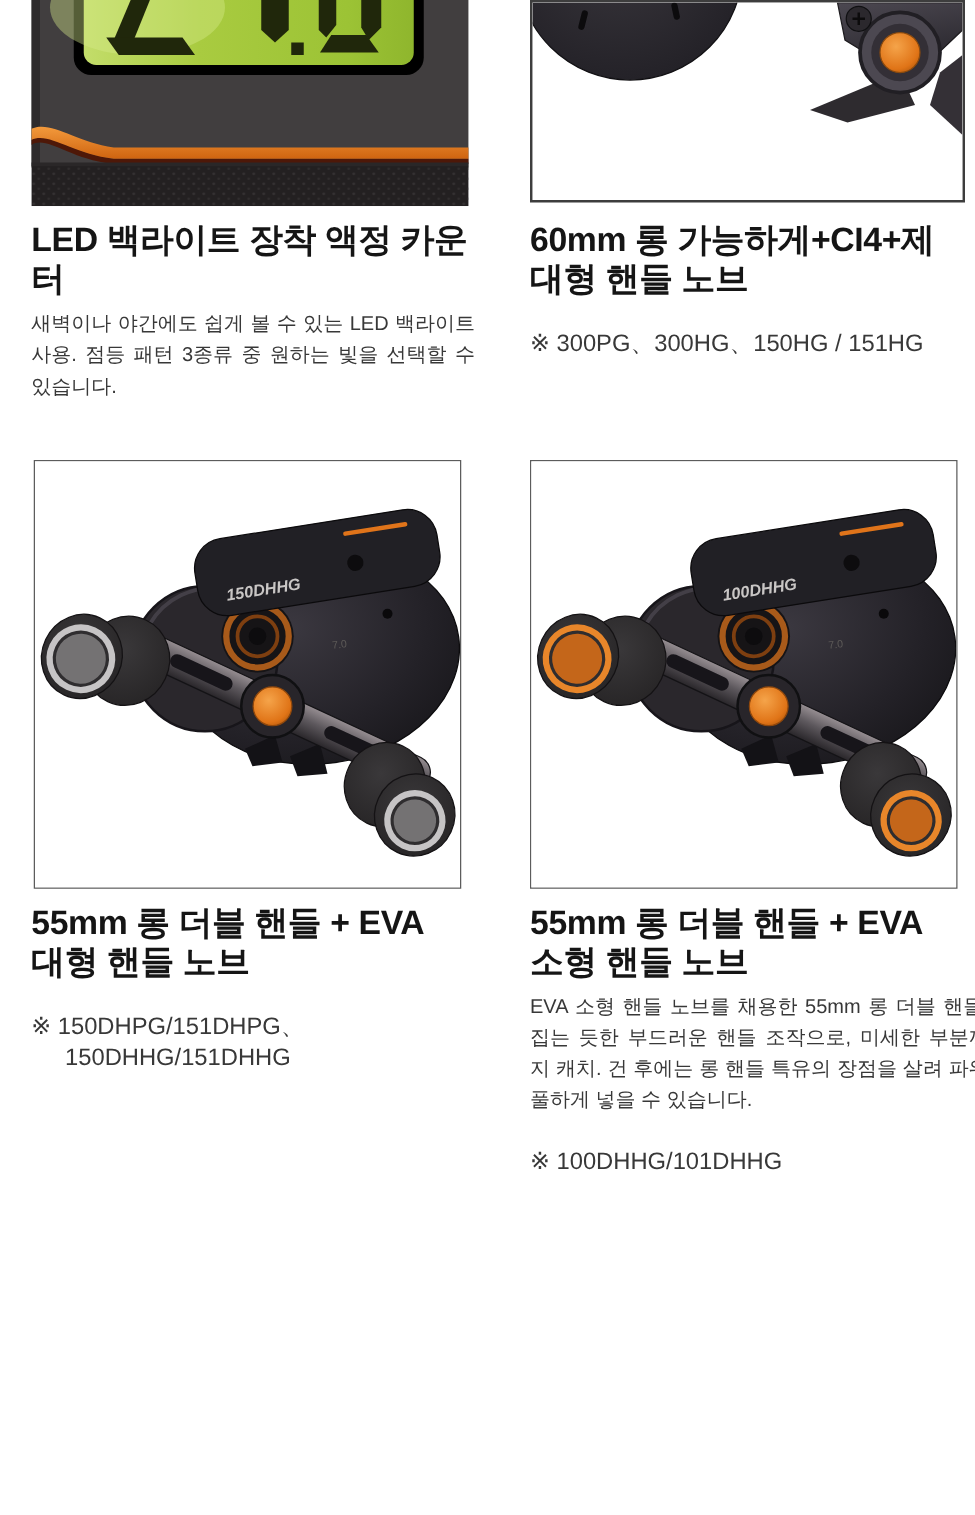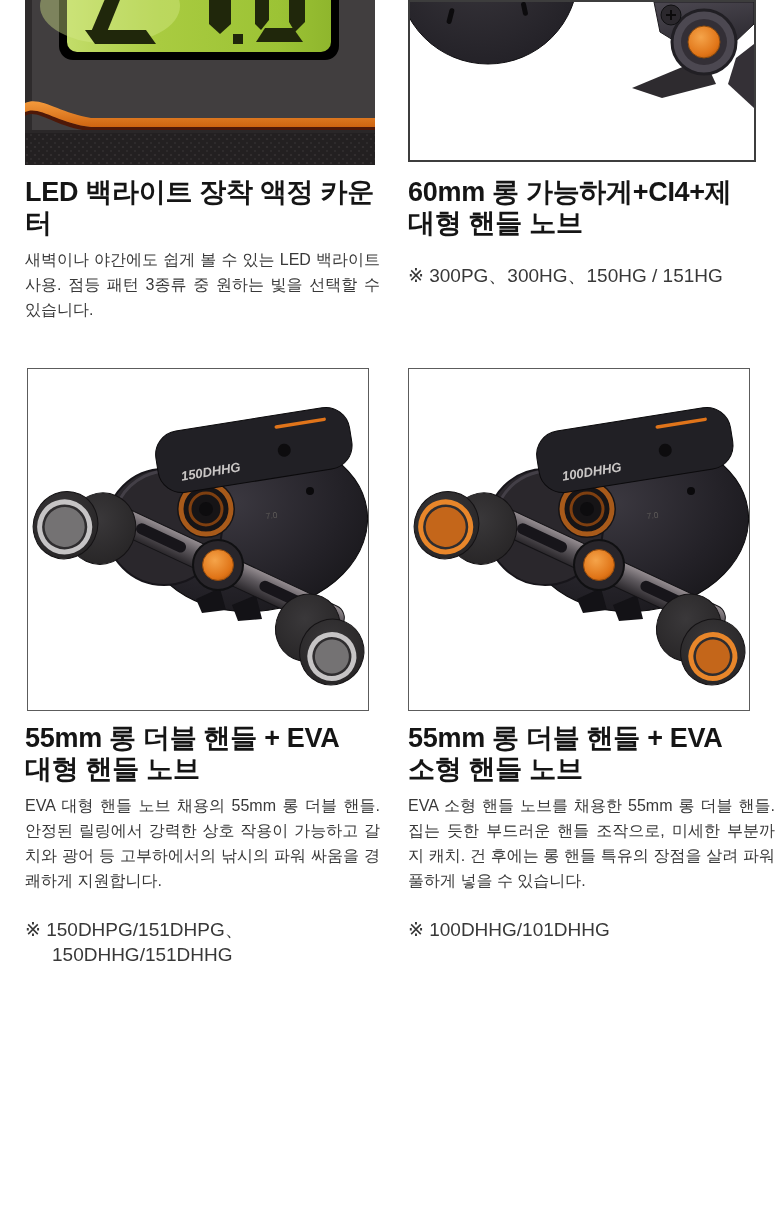--- a/index.html
+++ b/index.html
@@ -1,18 +1,18 @@
 <!DOCTYPE html>
 <html><head>
 <meta charset="utf-8">
 <style>
   html,body{margin:0;padding:0;background:#ffffff;}
   body{width:780px;font-family:"Liberation Sans","DejaVu Sans",sans-serif;color:#373737;}
   .page{width:780px;min-height:1212px;background:#fff;}
-  .grid{display:grid;grid-template-columns:355px 367px;column-gap:28px;
+  .grid{display:grid;grid-template-columns:355px 367px;column-gap:44px;
         padding:0 7px 0 25px;align-items:start;}
   figure{margin:0;}
   .img-box{overflow:hidden;background:#fff;}
   .lcd-fig{width:350px;height:165px;}
   .handle-fig{width:344px;height:158px;border:2px solid #3d3d3d;}
   .reel-fig{width:340px;height:341px;border:1px solid #5c5c5c;margin-top:46px;}
   .reel-fig.left{margin-left:2px;}
   .tb h2{font-size:27px;line-height:31px;font-weight:700;color:#151515;
          margin:12px 0 0;white-space:pre-line;letter-spacing:-0.3px;}
   .tb.row4 h2{}
@@ -220,21 +220,20 @@
           <circle cx="20" cy="10" r="24" fill="#2f2d2f"></circle>
           <circle cx="20" cy="10" r="22" fill="none" stroke-width="5" stroke="#e8862a"></circle>
           <circle cx="20" cy="10" r="17" fill="#c4661a"></circle>
         </g>
       </svg>
     </figure>
 
     <div class="tb row4">
       <h2>55mm 롱 더블 핸들 + EVA
 대형 핸들 노브</h2>
-      <p class="body">EVA 대형 핸들 노브 채용의 55mm 롱 더블 핸들. 안정된 릴링에서 강력한 상호 작용이 가능하고 갈치와 광어 등 고부하에서의 낚시의 파워 싸움을 경쾌하게 지원합니다.</p>
       <p class="note">※ 150DHPG/151DHPG、
 150DHHG/151DHHG</p>
     </div>
 
     <div class="tb row4">
       <h2>55mm 롱 더블 핸들 + EVA
 소형 핸들 노브</h2>
       <p class="body">EVA 소형 핸들 노브를 채용한 55mm 롱 더블 핸들. 집는 듯한 부드러운 핸들 조작으로, 미세한 부분까지 캐치. 건 후에는 롱 핸들 특유의 장점을 살려 파워풀하게 넣을 수 있습니다.</p>
       <p class="note">※ 100DHHG/101DHHG</p>
     </div>

